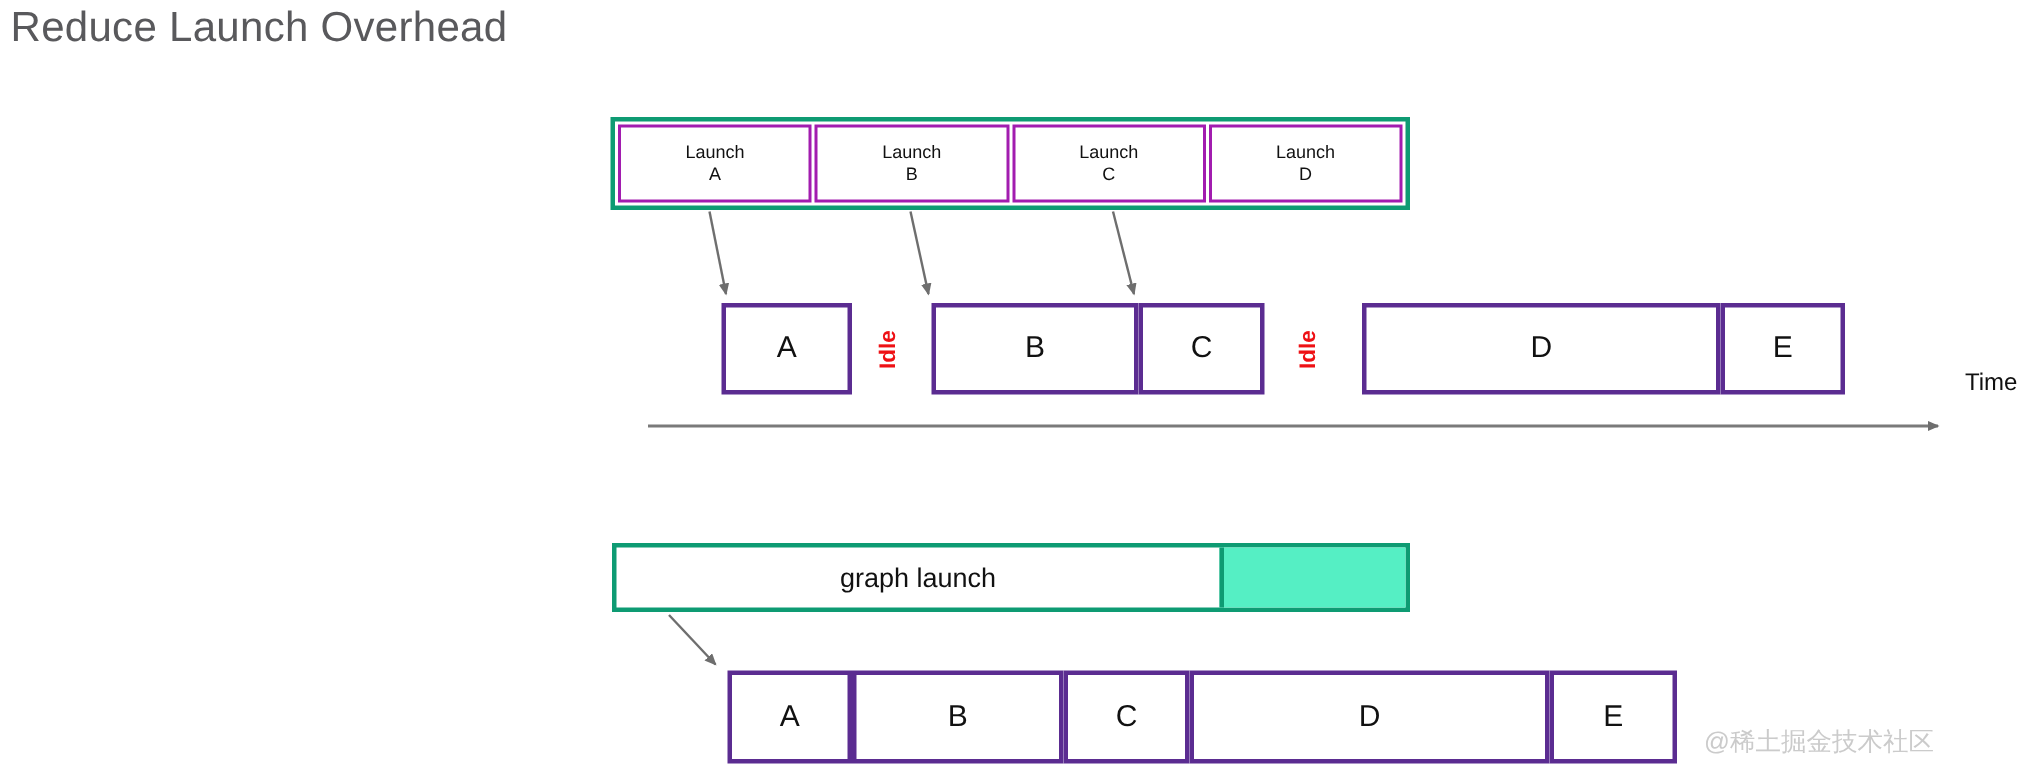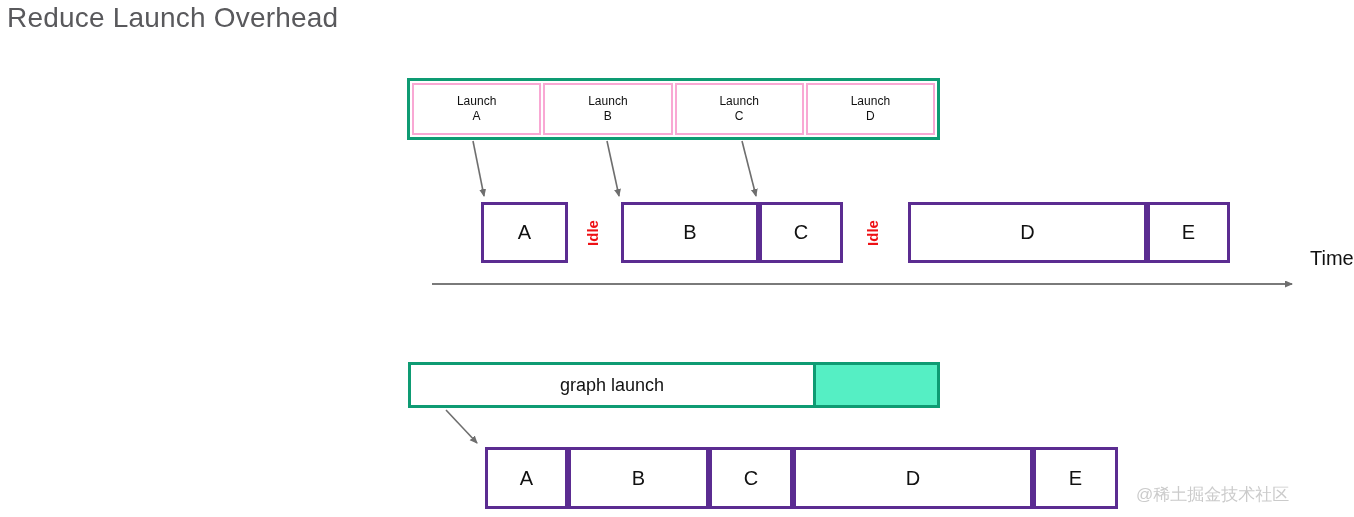--- a/index.html
+++ b/index.html
@@ -31,21 +31,21 @@
     box-sizing: border-box;
     border: 3px solid #0e9b73;
     display: flex;
     padding: 2px;
     gap: 2px;
     background: #ffffff;
   }
   .launch-box {
     flex: 1 1 0;
     box-sizing: border-box;
-    border: 2px solid #f9a8d4;
+    border: 2px solid #a21caf;
     background: #ffffff;
     display: flex;
     flex-direction: column;
     align-items: center;
     justify-content: center;
     font-size: 12px;
     line-height: 15px;
     color: #111111;
   }
   
@@ -67,21 +67,21 @@
     color: #ee1115;
     font-size: 15px;
     font-weight: 600;
     white-space: nowrap;
     transform: translate(-50%, -50%) rotate(-90deg);
   }
   .time-label {
     position: absolute;
     left: 1310px;
     top: 247px;
-    font-size: 20px;
+    font-size: 16px;
     color: #111111;
   }
   
   .graph-box {
     position: absolute;
     left: 408px;
     top: 362px;
     width: 532px;
     height: 46px;
     box-sizing: border-box;

